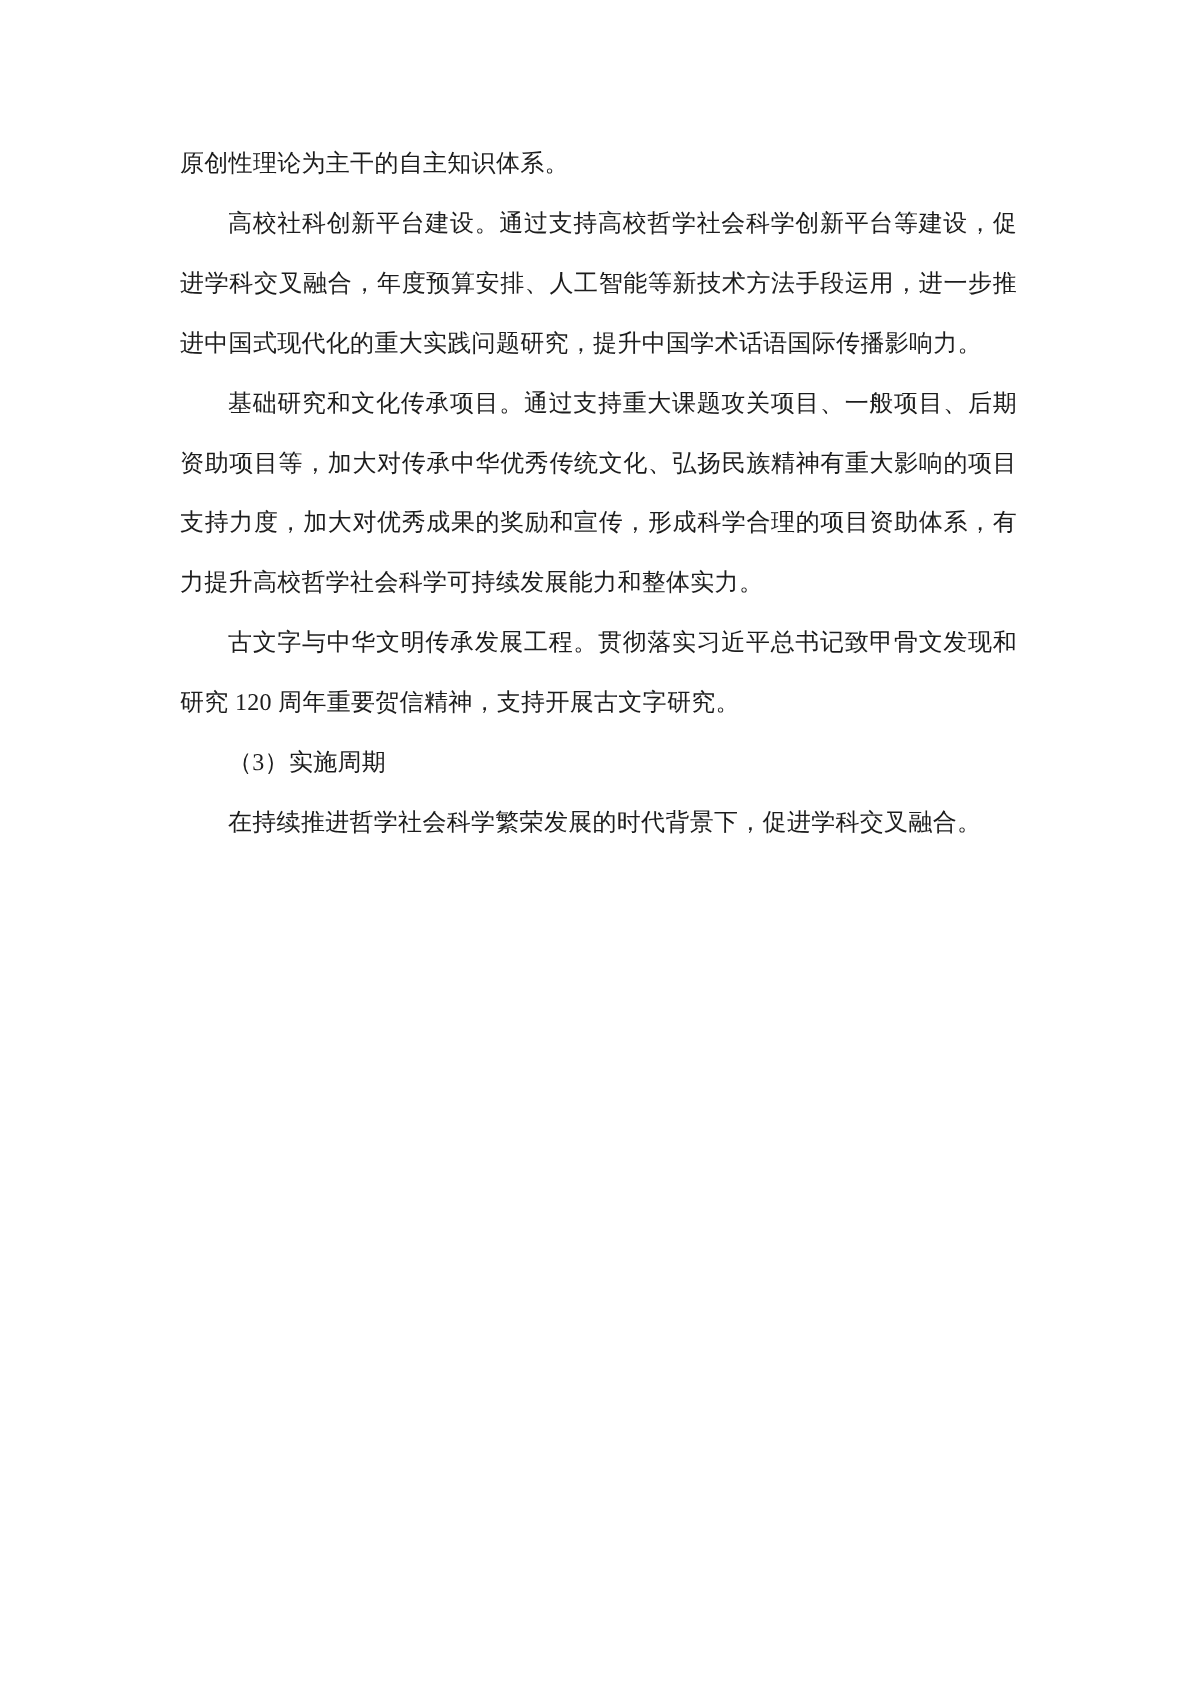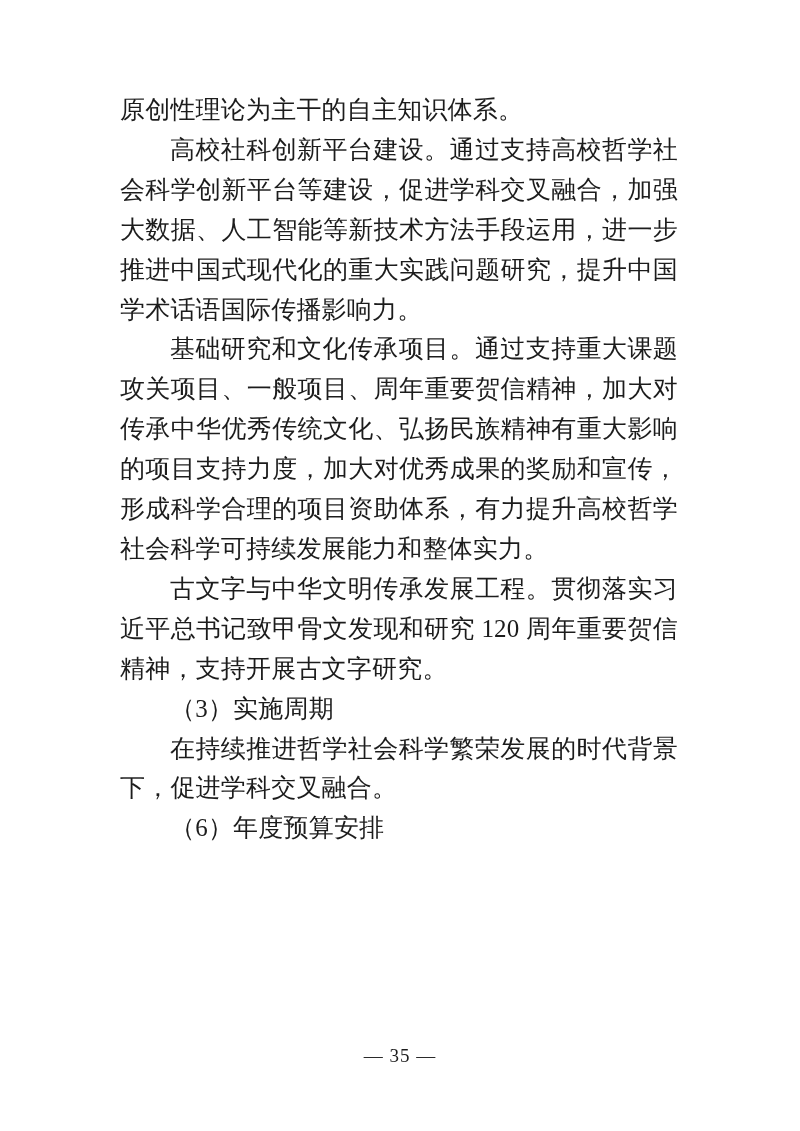--- a/index.html
+++ b/index.html
@@ -18,21 +18,21 @@
   }
   .content {
     position: absolute;
     left: 120px;
     top: 90px;
     width: 558px;
   }
   .content p {
     margin: 0;
     padding: 0;
-    font-size: 25px;
+    font-size: 16px;
     line-height: 39.9px;
     letter-spacing: 0.2px;
     text-align: justify;
     text-justify: inter-ideograph;
     word-break: normal;
   }
   .content p.indent {
     text-indent: 2em;
   }
   .page-number {
@@ -46,21 +46,19 @@
     color: #1c1c1c;
     letter-spacing: 1px;
   }
 </style>
 </head>
 <body>
 
 <div class="page">
   <div class="content">
     <p>原创性理论为主干的自主知识体系。</p>
-    <p class="indent">高校社科创新平台建设。通过支持高校哲学社会科学创新平台等建设，促进学科交叉融合，加强大数据、人工智能等新技术方法手段运用，进一步推进中国式现代化的重大实践问题研究，提升中国学术话语国际传播影响力。</p>
-    <p class="indent">基础研究和文化传承项目。通过支持重大课题攻关项目、一般项目、周年重要贺信精神，加大对传承中华优秀传统文化、弘扬民族精神有重大影响的项目支持力度，加大对优秀成果的奖励和宣传，形成科学合理的项目资助体系，有力提升高校哲学社会科学可持续发展能力和整体实力。</p>
+    <p class="indent">高校社科创新平台建设。通过支持高校哲学社会科学创新平台等建设，促进学科交叉融合，年度预算安排、人工智能等新技术方法手段运用，进一步推进中国式现代化的重大实践问题研究，提升中国学术话语国际传播影响力。</p>
+    <p class="indent">基础研究和文化传承项目。通过支持重大课题攻关项目、一般项目、后期资助项目等，加大对传承中华优秀传统文化、弘扬民族精神有重大影响的项目支持力度，加大对优秀成果的奖励和宣传，形成科学合理的项目资助体系，有力提升高校哲学社会科学可持续发展能力和整体实力。</p>
     <p class="indent">古文字与中华文明传承发展工程。贯彻落实习近平总书记致甲骨文发现和研究 120 周年重要贺信精神，支持开展古文字研究。</p>
     <p class="indent">（3）实施周期</p>
     <p class="indent">在持续推进哲学社会科学繁荣发展的时代背景下，促进学科交叉融合。</p>
-    <p class="indent">（6）年度预算安排</p>
   </div>
-  <div class="page-number">— 35 —</div>
 </div>
 
 </body></html>

